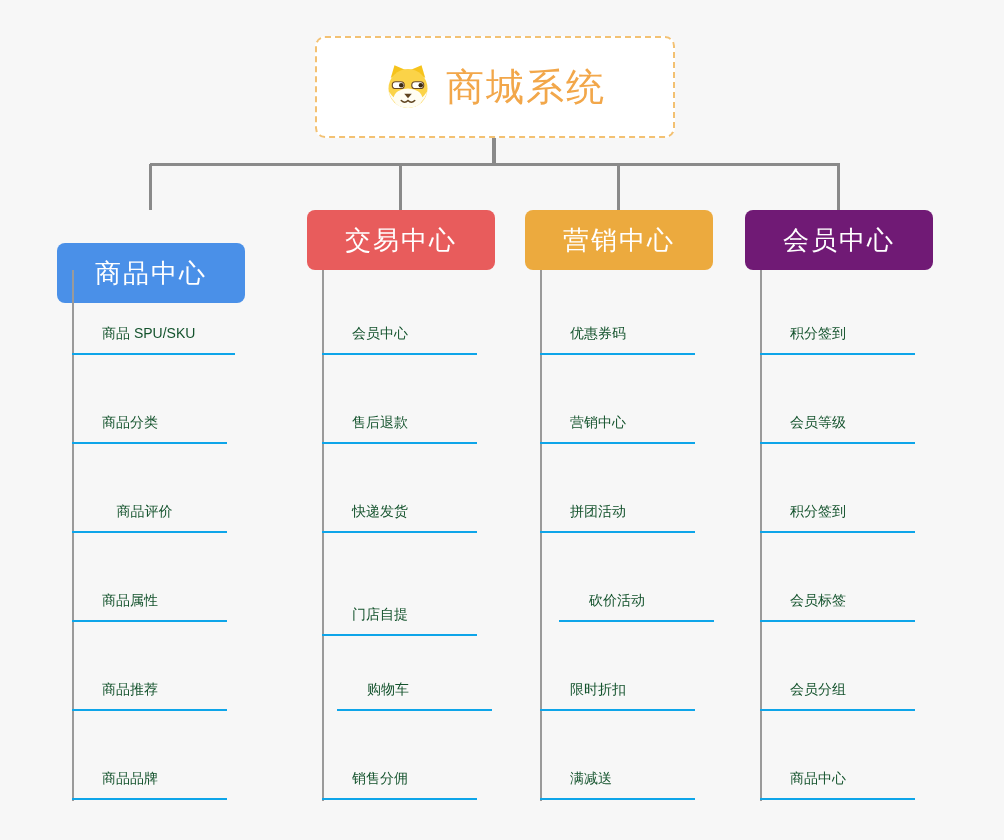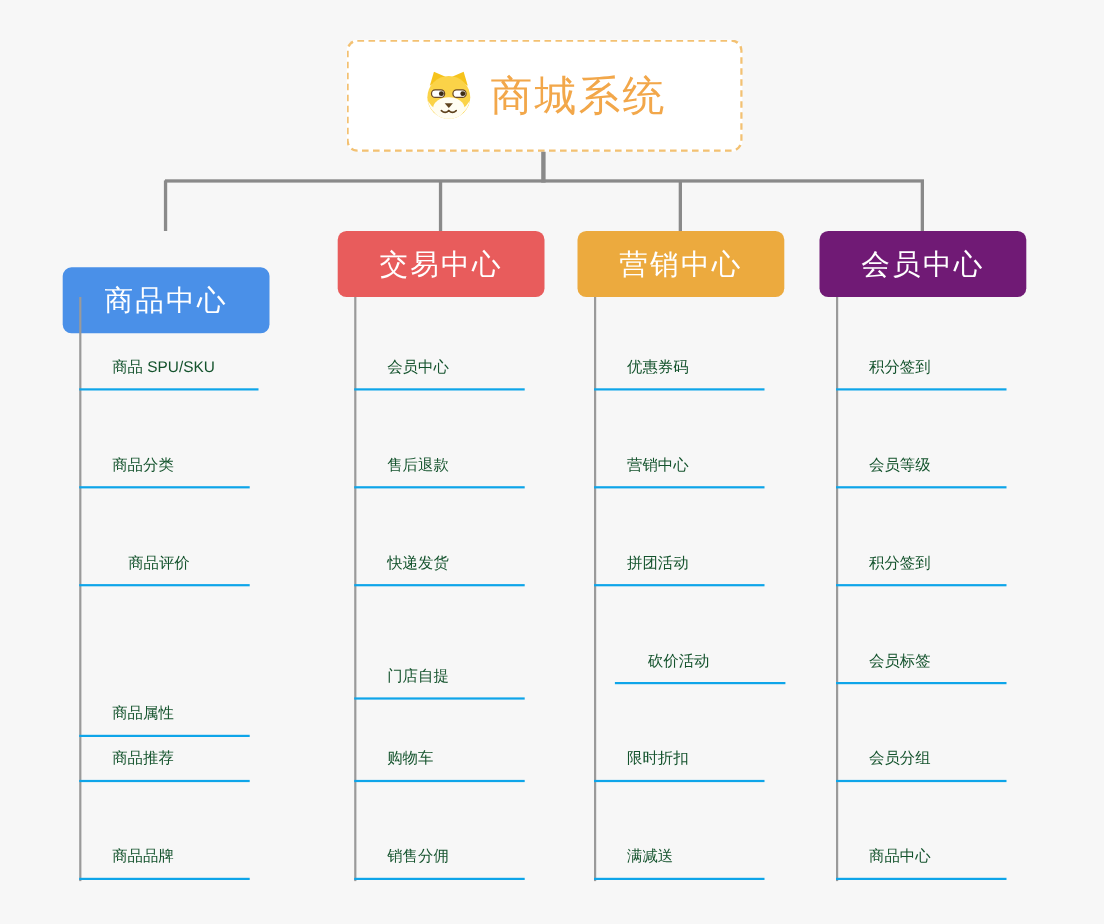--- a/index.html
+++ b/index.html
@@ -85,31 +85,31 @@
   <div class="line stem"></div>
   <div class="line rail"></div>
 
   <div id="branches">
       <div class="line drop" style="left: 149px;"></div>
       <div class="branch-box" style="left: 57px; background: rgb(74, 144, 232); margin-top: 33px;">商品中心</div>
       <div class="line vline" style="left: 72px;"></div>
       <div class="item-label" style="left: 72px; top: 317px;">商品 SPU/SKU</div>
       <div class="item-label" style="left: 72px; top: 406px;">商品分类</div>
       <div class="item-label" style="left: 72px; top: 495px; text-align: center;">商品评价</div>
-      <div class="item-label" style="left: 72px; top: 584px; margin-top: 48px;">商品属性</div>
+      <div class="item-label" style="left: 72px; top: 584px;">商品属性</div>
       <div class="item-label" style="left: 72px; top: 673px;">商品推荐</div>
       <div class="item-label" style="left: 72px; top: 762px;">商品品牌</div>
       <div class="line drop" style="left: 399px;"></div>
       <div class="branch-box" style="left: 307px; background: rgb(232, 92, 92);">交易中心</div>
       <div class="line vline" style="left: 322px;"></div>
       <div class="item-label" style="left: 322px; top: 317px;">会员中心</div>
       <div class="item-label" style="left: 322px; top: 406px;">售后退款</div>
       <div class="item-label" style="left: 322px; top: 495px;">快递发货</div>
       <div class="item-label" style="left: 322px; top: 598px;">门店自提</div>
-      <div class="item-label" style="left: 322px; top: 673px;">购物车</div>
+      <div class="item-label" style="left: 337px; top: 673px;">购物车</div>
       <div class="item-label" style="left: 322px; top: 762px;">销售分佣</div>
       <div class="line drop" style="left: 617px;"></div>
       <div class="branch-box" style="left: 525px; background: rgb(236, 170, 62);">营销中心</div>
       <div class="line vline" style="left: 540px;"></div>
       <div class="item-label" style="left: 540px; top: 317px;">优惠券码</div>
       <div class="item-label" style="left: 540px; top: 406px;">营销中心</div>
       <div class="item-label" style="left: 540px; top: 495px;">拼团活动</div>
       <div class="item-label" style="left: 559px; top: 584px;">砍价活动</div>
       <div class="item-label" style="left: 540px; top: 673px;">限时折扣</div>
       <div class="item-label" style="left: 540px; top: 762px;">满减送</div>

